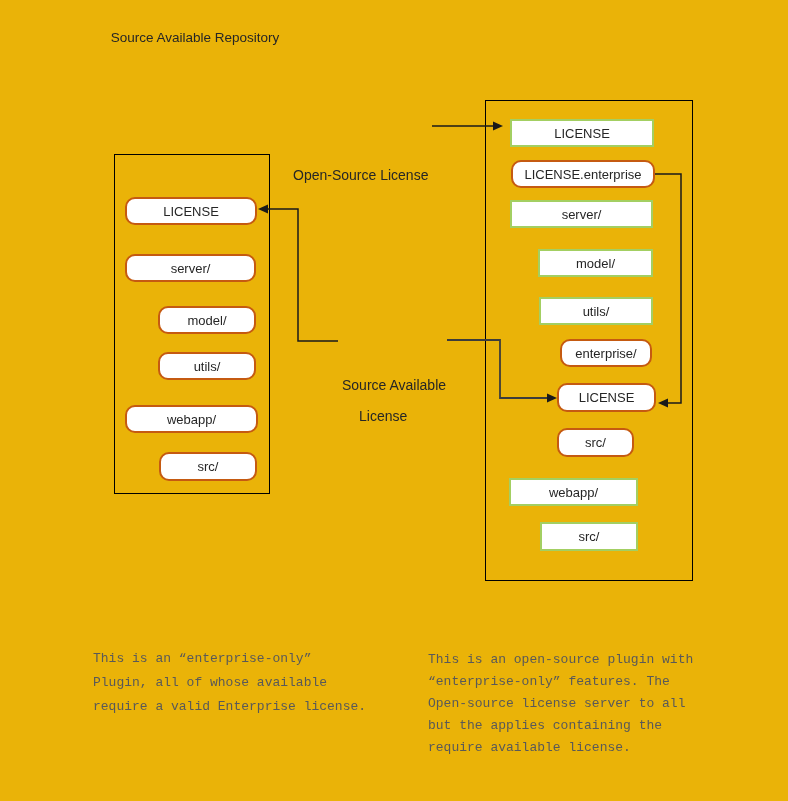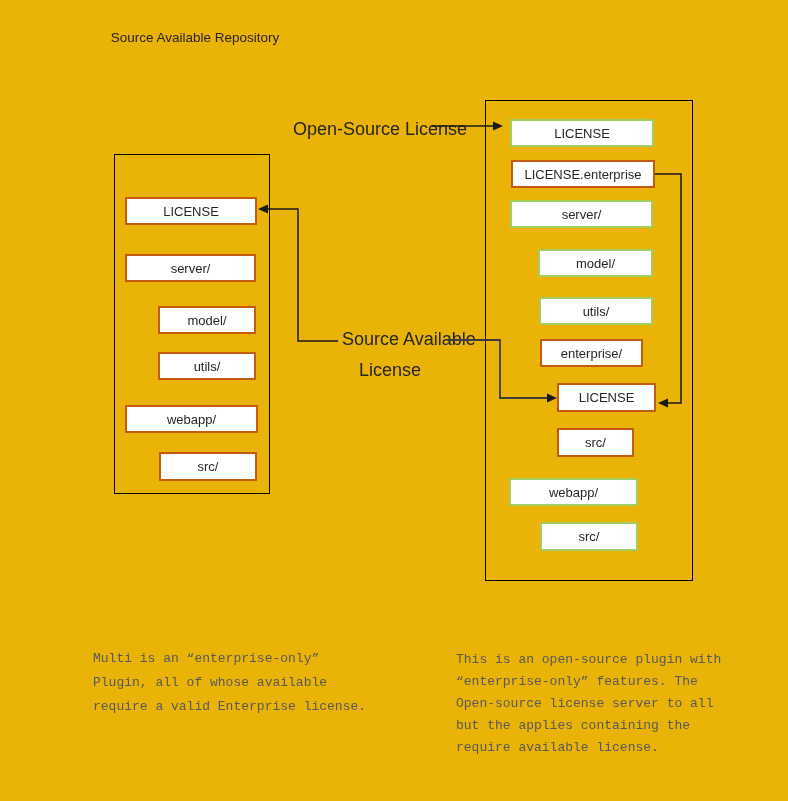--- a/index.html
+++ b/index.html
@@ -13,24 +13,24 @@
   }
   .container-box {
     position:absolute; box-sizing:border-box; border:1.4px solid #000000;
     background:transparent;
   }
   .fbox {
     position:absolute; box-sizing:border-box; border:2px solid;
     display:flex; align-items:center; justify-content:center;
     font-size:13px; color:#262626; background:#ffffff; white-space:nowrap;
   }
-  .fbox.orange { border-color: var(--orange, #C55A11); }
+  .fbox.orange { border-color: var(--orange, #C55A11); border-radius: 10px; }
   .fbox.green  { border-color: var(--green,  #A3CF62); }
   .annot {
-    position:absolute; font-size:18px; color:#262626; white-space:nowrap;
+    position:absolute; font-size:14px; color:#262626; white-space:nowrap;margin-top:48px;
   }
   .note {
     position:absolute; font-family:"Liberation Mono","DejaVu Sans Mono",monospace;
     font-size:13px; color:#595959; white-space:nowrap;
   }
   .note-left  { line-height:24px; }
   .note-right { line-height:22px; }
   .connectors { position:absolute; left:0; top:0; pointer-events:none; }
 </style>
 </head>
@@ -49,36 +49,36 @@
   <div class="fbox orange" style="left:125px; top:405px; width:133px; height:28px;">webapp/</div>
   <div class="fbox orange" style="left:159px; top:452px; width:98px; height:29px;">src/</div>
 
   <div class="container-box" style="left:485px; top:100px; width:208px; height:481px;"></div>
 
   <div class="fbox green" style="left:510px; top:119px; width:144px; height:28px;">LICENSE</div>
   <div class="fbox orange" style="left:511px; top:160px; width:144px; height:28px;">LICENSE.enterprise</div>
   <div class="fbox green" style="left:510px; top:200px; width:143px; height:28px;">server/</div>
   <div class="fbox green" style="left:538px; top:249px; width:115px; height:28px;">model/</div>
   <div class="fbox green" style="left:539px; top:297px; width:114px; height:28px;">utils/</div>
-  <div class="fbox orange" style="left:540px; top:339px; width:103px; height:28px;">enterprise/</div>
+  <div class="fbox orange" style="left:560px; top:339px; width:92px; height:28px;">enterprise/</div>
   <div class="fbox orange" style="left:557px; top:383px; width:99px; height:29px;">LICENSE</div>
   <div class="fbox orange" style="left:557px; top:428px; width:77px; height:29px;">src/</div>
   <div class="fbox green" style="left:509px; top:478px; width:129px; height:28px;">webapp/</div>
   <div class="fbox green" style="left:540px; top:522px; width:98px; height:29px;">src/</div>
 
   <div class="annot" style="left:293px; top:119px;">Open-Source License</div>
   <div class="annot" style="left:342px; top:329px;">Source Available</div>
   <div class="annot" style="left:359px; top:360px;">License</div>
 
   <div class="note note-left" style="left:93px; top:647px;">
-    <div>Multi is an “enterprise-only”</div>
+    <div>This is an “enterprise-only”</div>
     <div>Plugin, all of whose available</div>
     <div>require a valid Enterprise license.</div>
   </div>
-  <div class="note note-right" style="left:428px; top:649px;margin-left:28px;">
+  <div class="note note-right" style="left:428px; top:649px;">
     <div>This is an open-source plugin with</div>
     <div>“enterprise-only” features. The</div>
     <div>Open-source license server to all</div>
     <div>but the applies containing the</div>
     <div>require available license.</div>
   </div>
 
   <svg class="connectors" width="788" height="801" viewBox="0 0 788 801">
 
     <g>

